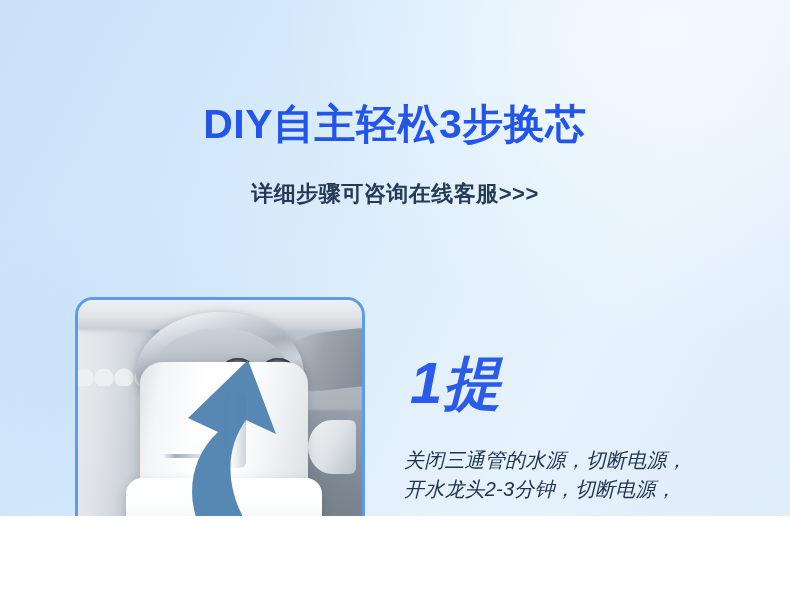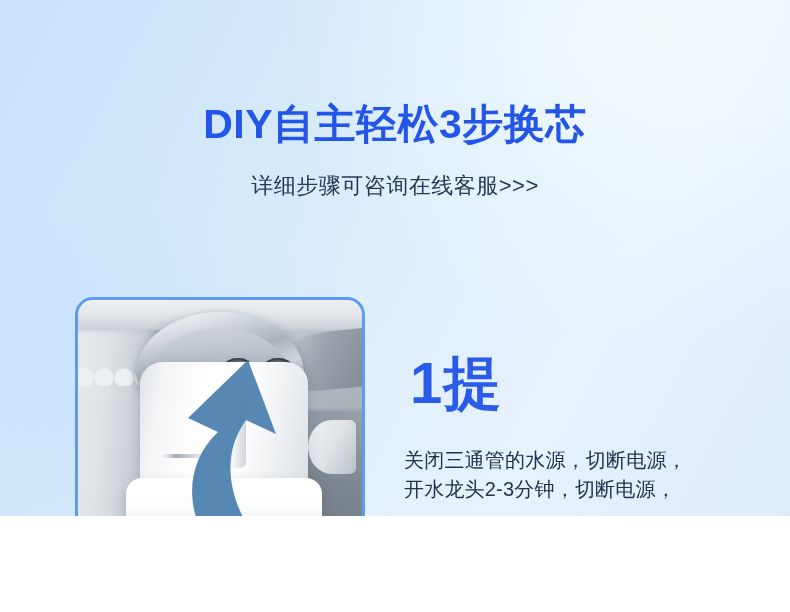--- a/index.html
+++ b/index.html
@@ -64,24 +64,24 @@
     margin: 0;
     padding-top: 103px;
     font-size: 41px;
     font-weight: bold;
     line-height: 1.05;
     color: #2255e8;
     letter-spacing: 0.5px;
     white-space: nowrap;
   }
   .sub-title {
-    margin: 4px;
+    margin: 12px;
     padding-top: 21px;
     font-size: 22px;
-    font-weight: normal;
+    font-weight: bold;
     color: #253a56;
     letter-spacing: 0.5px;
     white-space: nowrap;
   }
 
   
   .step-block {
     position: absolute;
     left: 0;
     top: 297px;
@@ -284,38 +284,39 @@
     height: 190px;
   }
 
   
   .step-num {
     position: absolute;
     left: 410px;
     top: 354px;
     font-size: 58px;
     font-weight: bold;
+    font-style: italic;
     color: #2a5bea;
     line-height: 1;
     letter-spacing: 1px;
     white-space: nowrap;
     z-index: 4;
   }
   .step-desc {
     position: absolute;
     left: 404px;
     top: 446px;
     width: 350px;
     font-size: 20px;
     line-height: 29px;
     color: #20344f;
     letter-spacing: 0.2px;
     z-index: 4;
   }
-  .step-desc .ln { display: block; white-space: nowrap; }
+  .step-desc .ln { display: block; white-space: nowrap; font-style: italic; }
 </style>
 </head>
 <body>
 
 <div id="page">
 
   <div class="header">
     <h1 class="main-title">DIY自主轻松3步换芯</h1>
     <div class="sub-title">详细步骤可咨询在线客服&gt;&gt;&gt;</div>
   </div>

